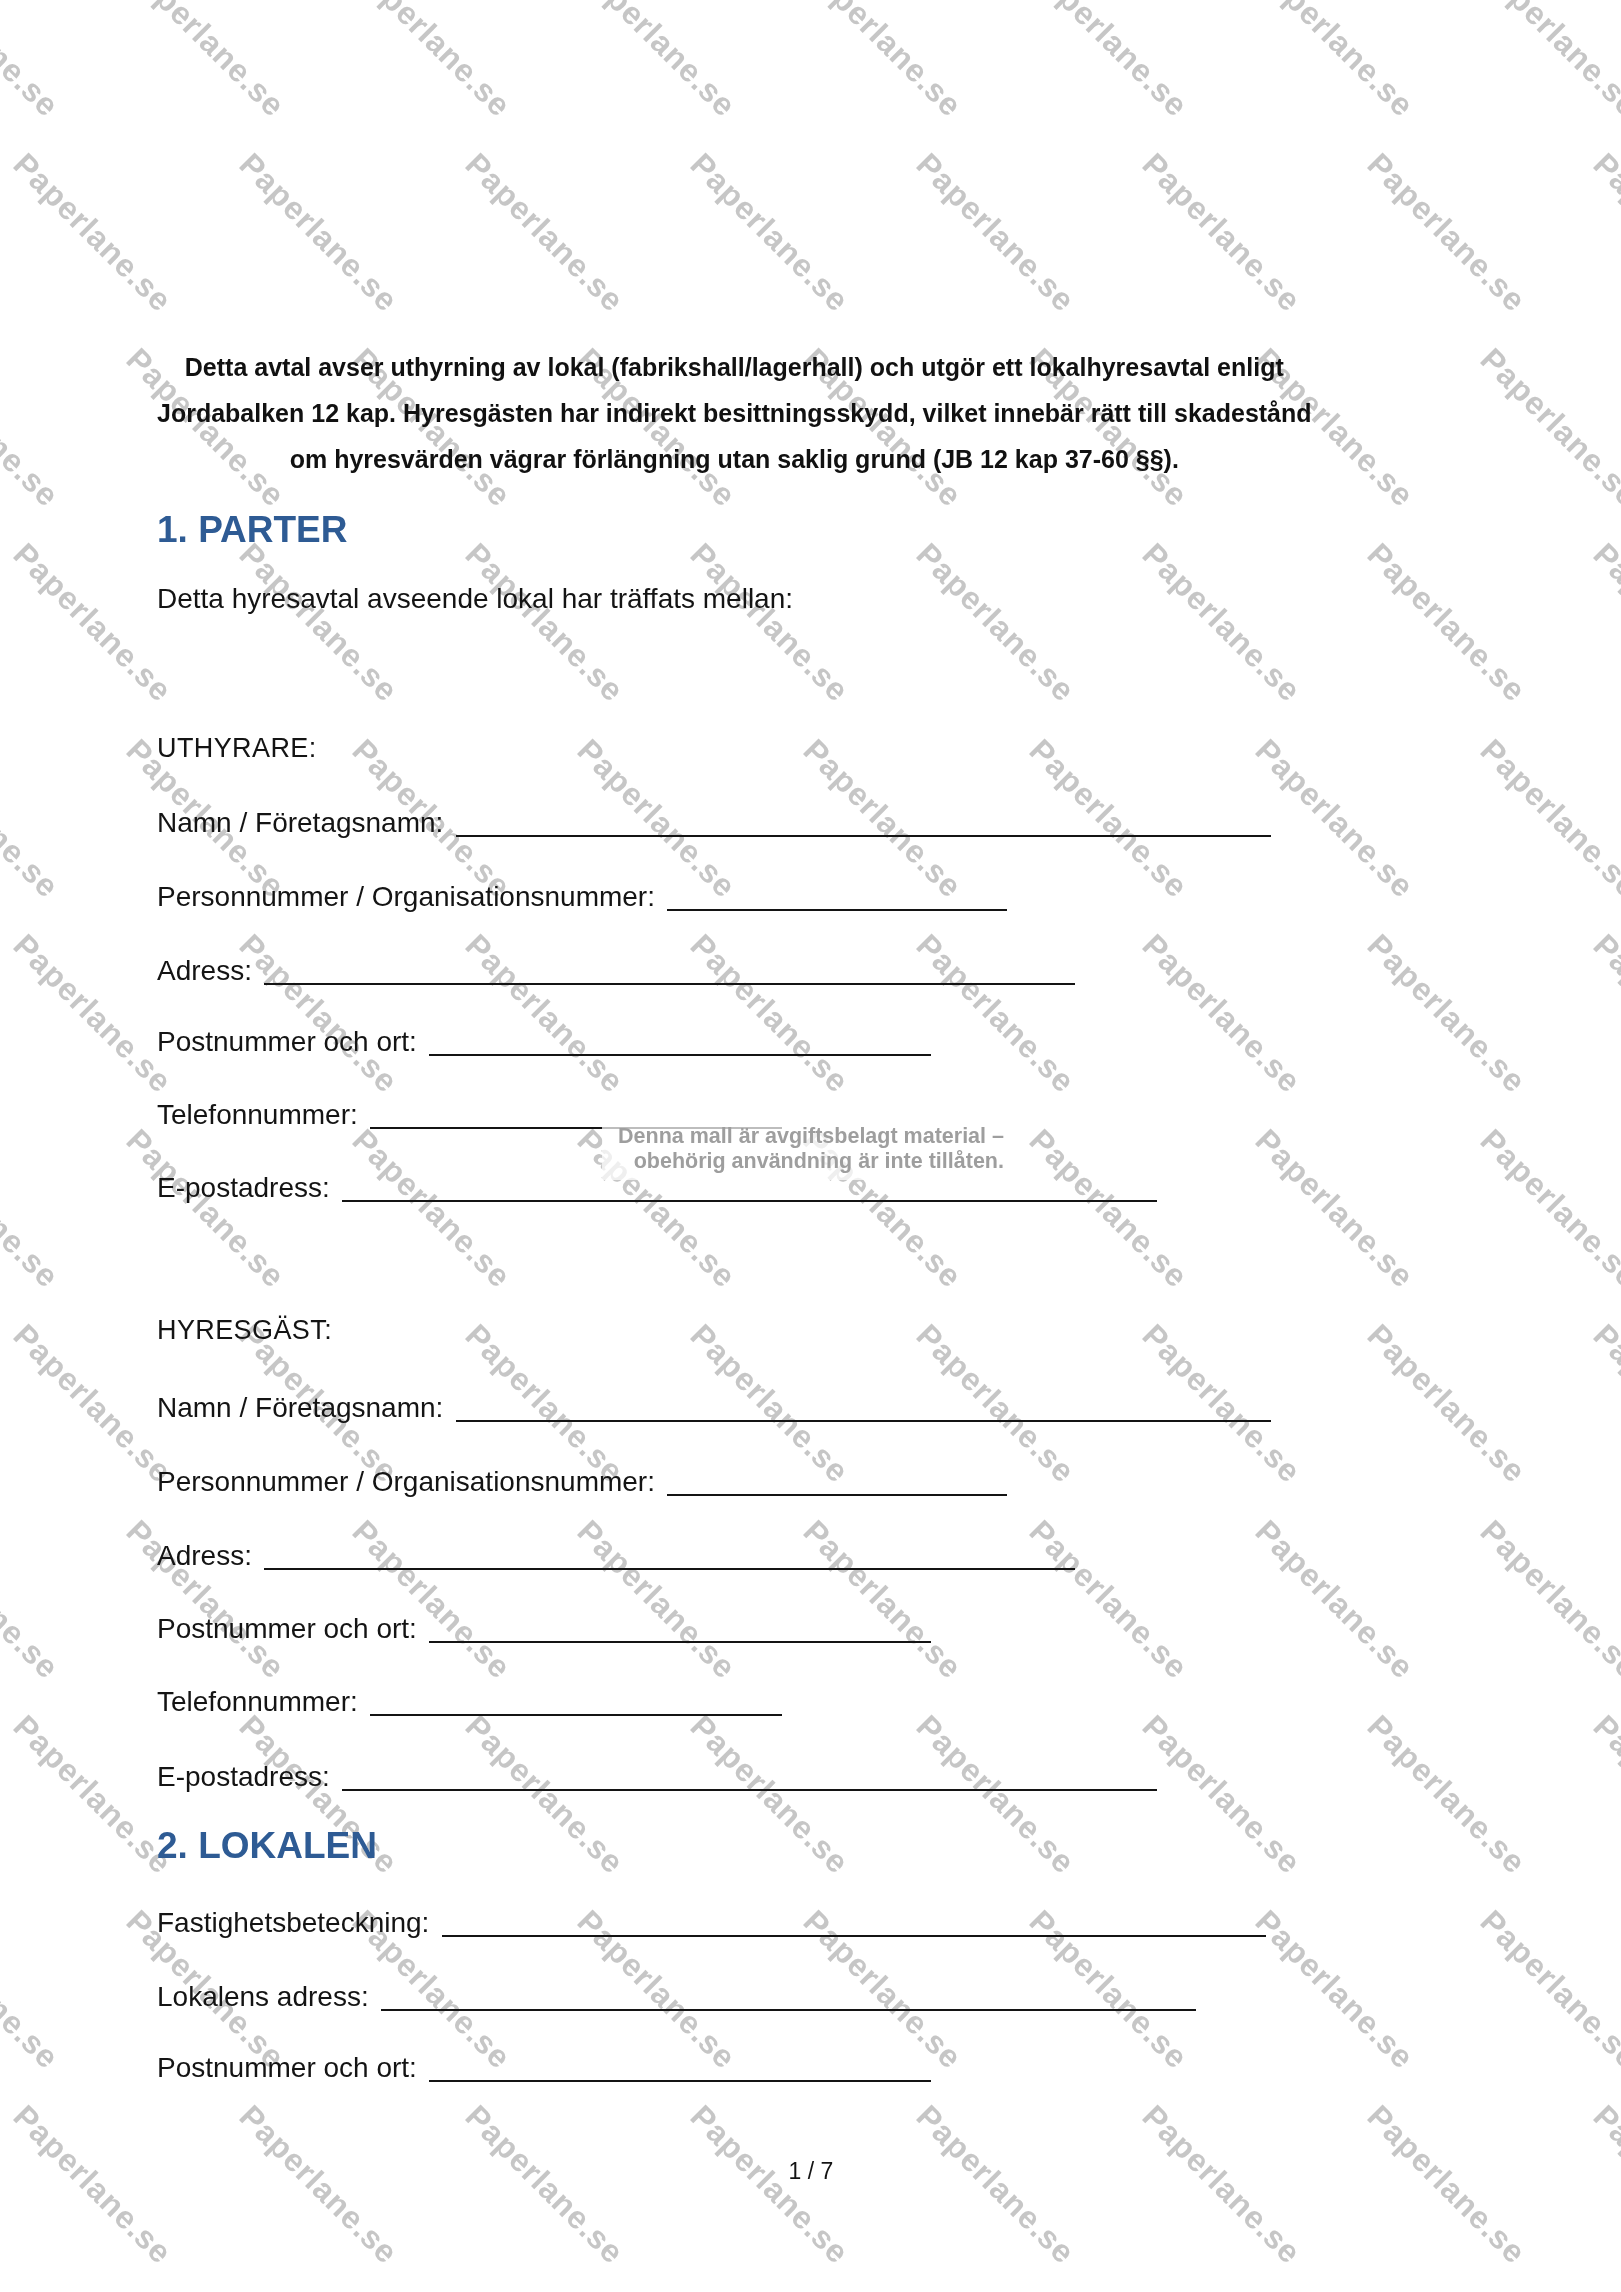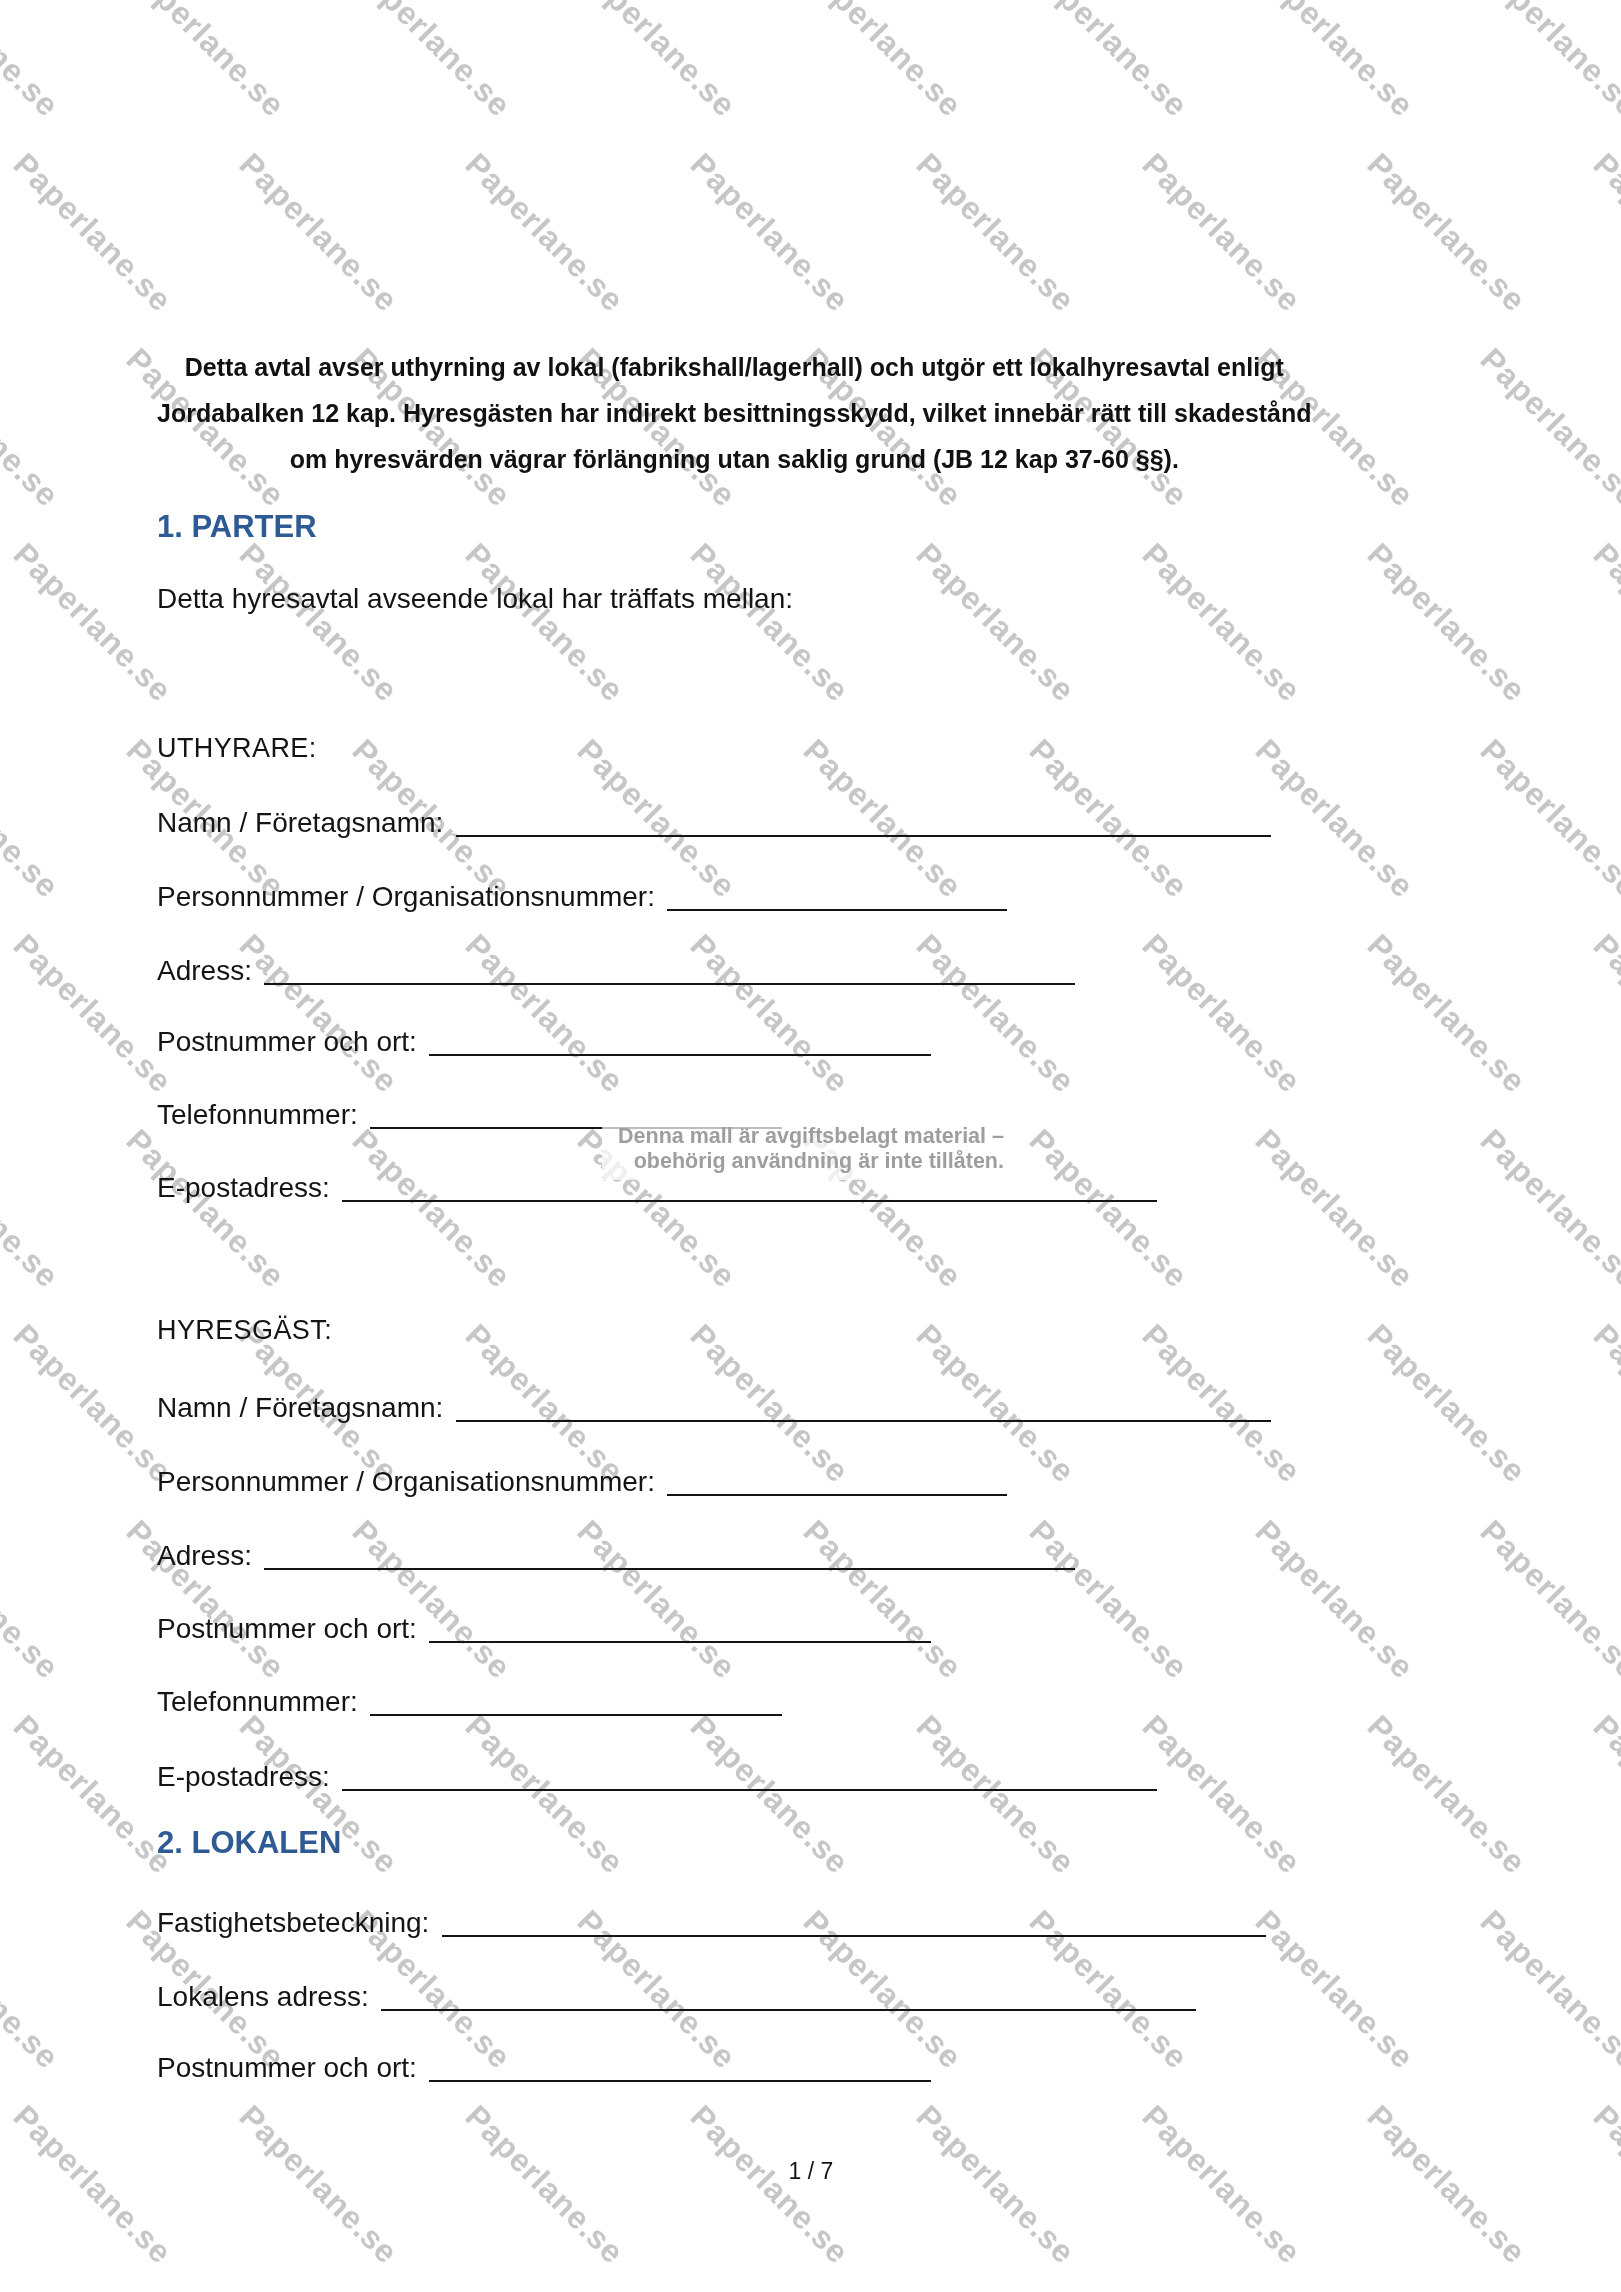--- a/index.html
+++ b/index.html
@@ -15,21 +15,21 @@
     letter-spacing:0.9px;
   }
   
   .content{position:absolute;inset:0;z-index:1;}
   .abs{position:absolute;left:157px;white-space:nowrap;}
   .doc-title{
     left:0;right:0;text-align:center;font-weight:700;font-size:45px;
     color:var(--title-color,#1F4A73);letter-spacing:0.4px;
   }
   .intro{font-weight:700;font-size:25px;line-height:46px;color:#111;text-align:center;}
-  .sec-heading{font-weight:700;font-size:31px;color:var(--heading-color,#2E5B94);}
+  .sec-heading{font-weight:700;font-size:37px;color:var(--heading-color,#2E5B94);}
   .body-text{font-size:28px;}
   .sub-heading{font-weight:400;font-size:27px;letter-spacing:0.4px;}
   .row{font-size:28px;line-height:34px;}
   .fl{
     display:inline-block;height:0;border-bottom:2.7px solid #141414;
     vertical-align:-5.4px;margin-left:12.5px;
   }
   .w910{width:815px}.w380{width:340px}.w905{width:811px}
   .w560{width:502px}.w460{width:412px}.w920{width:824px}
   

